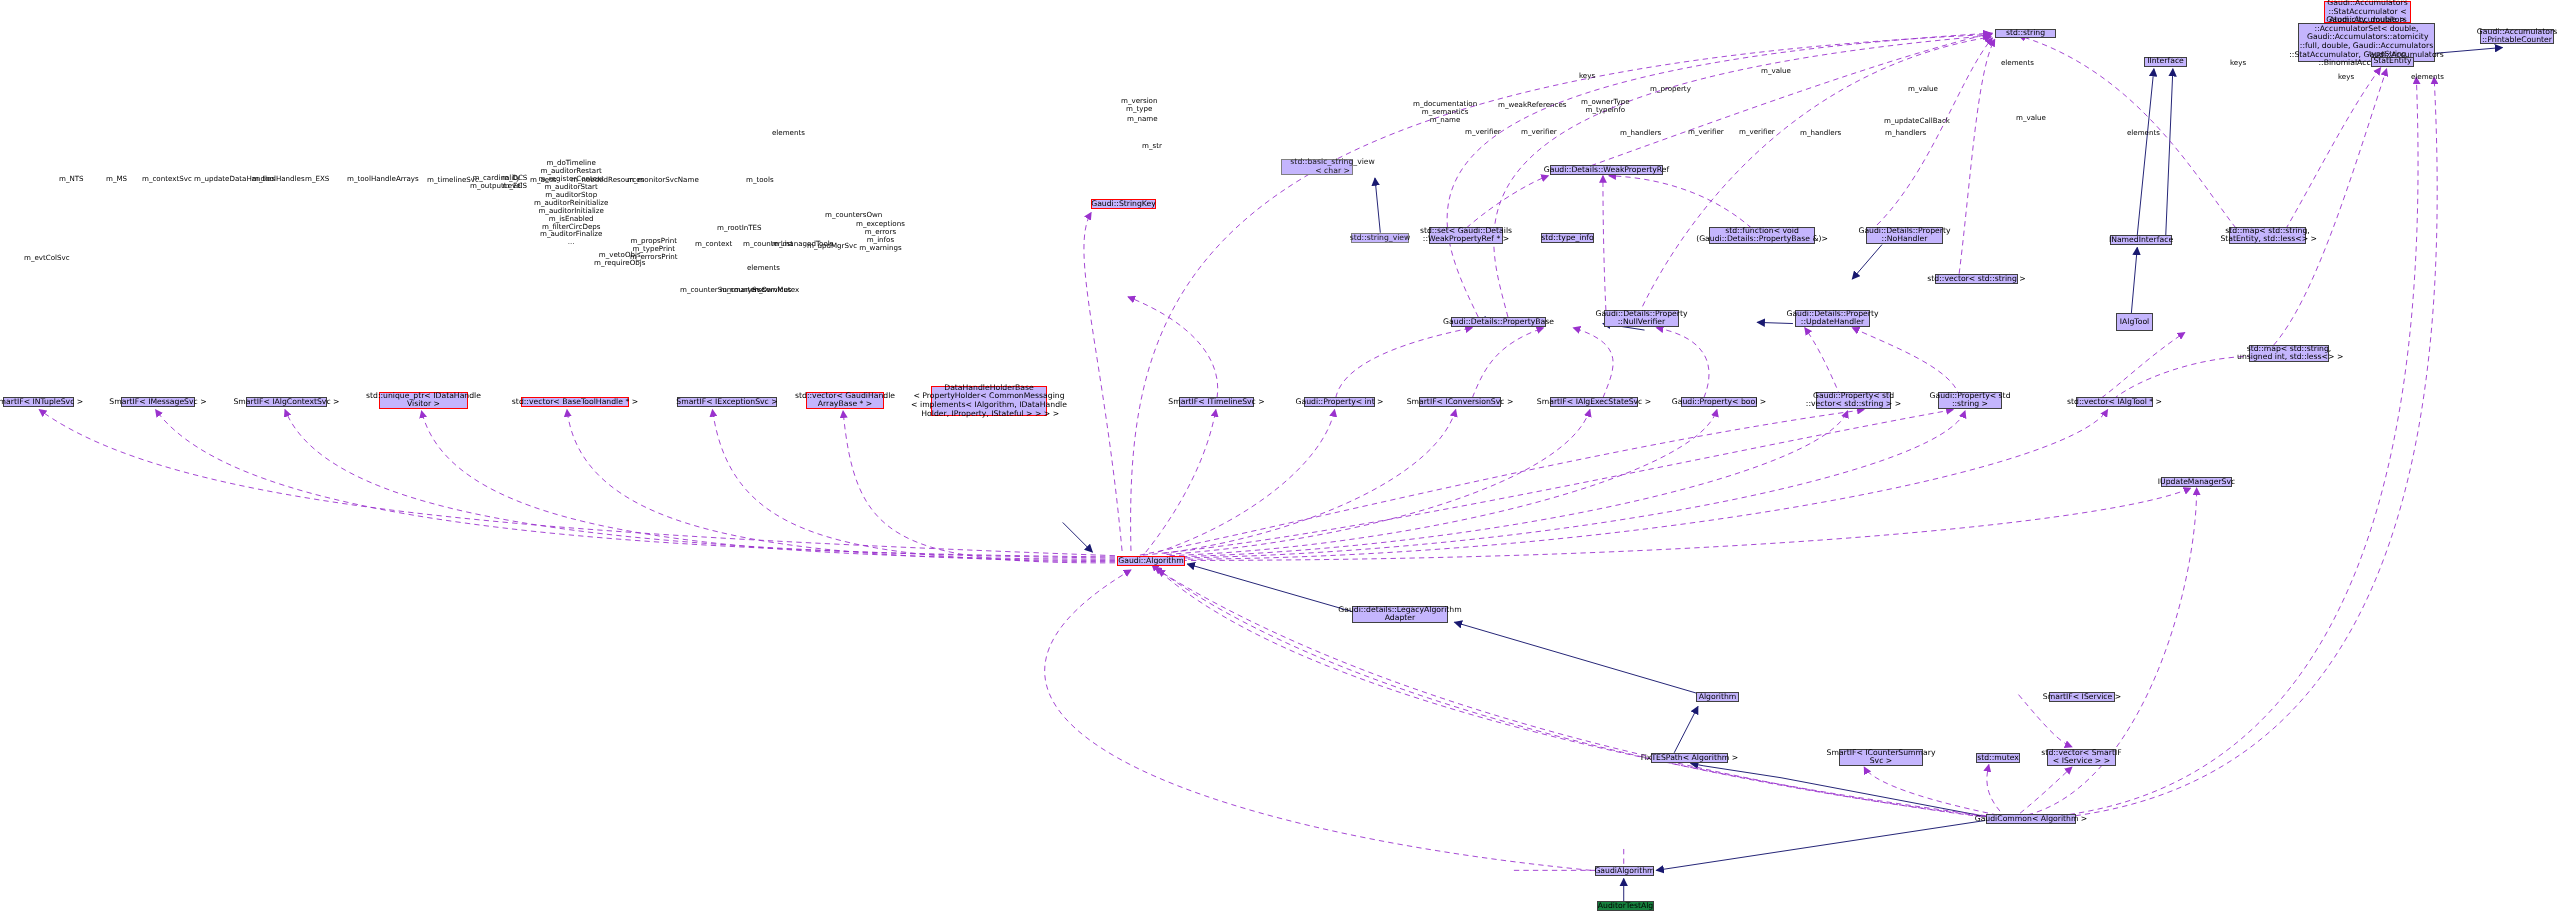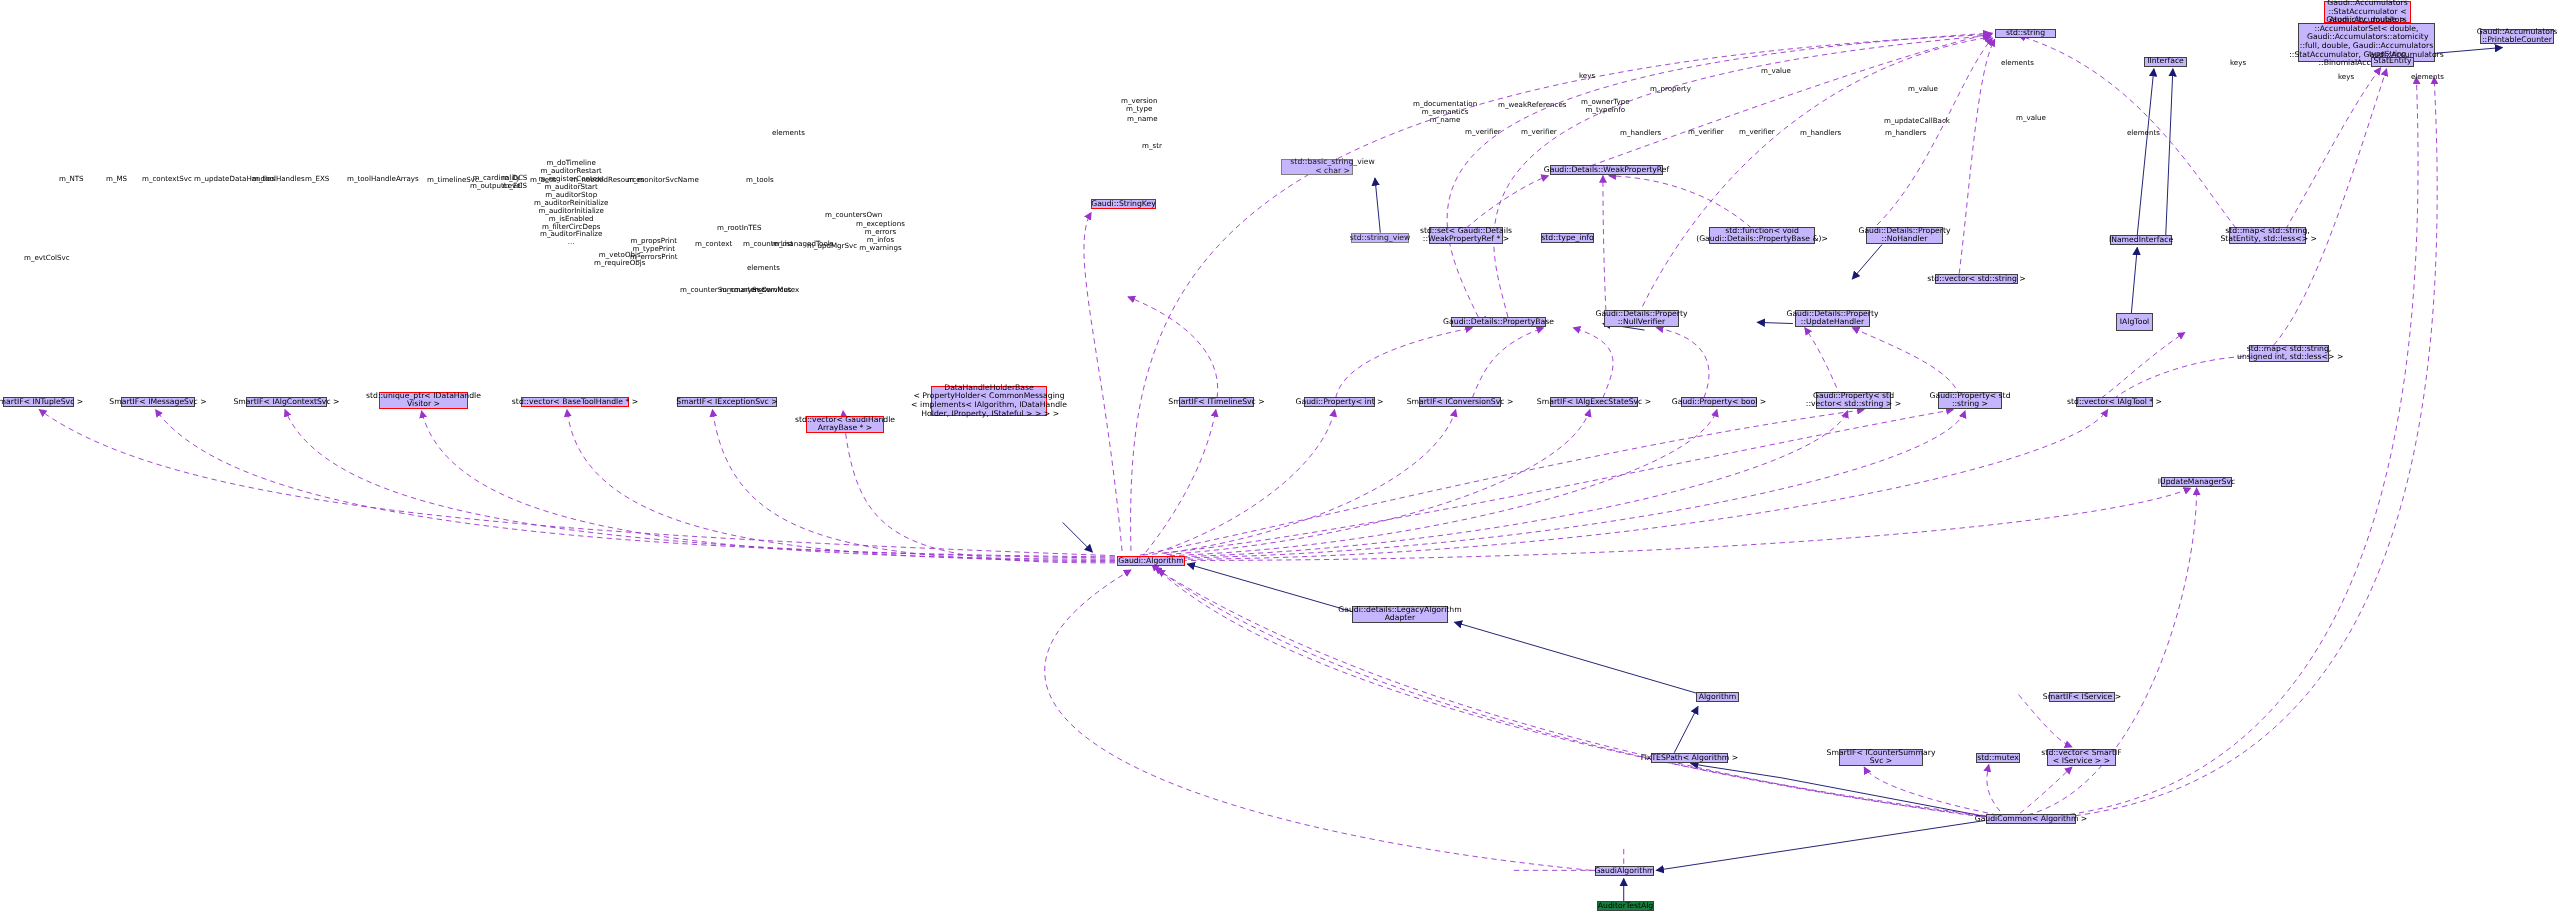--- a/index.html
+++ b/index.html
@@ -198,21 +198,21 @@
 ::NullVerifier</div>
       <div class="node" style="left: 1795px; top: 310px; width: 75px; height: 16.6px;">Gaudi::Details::Property
 ::UpdateHandler</div>
       <div class="node" style="left: 3px; top: 397px; width: 71px; height: 10px;">SmartIF&lt; INTupleSvc &gt;</div>
       <div class="node" style="left: 121px; top: 397px; width: 74px; height: 10px;">SmartIF&lt; IMessageSvc &gt;</div>
       <div class="node" style="left: 246px; top: 397px; width: 81px; height: 10px;">SmartIF&lt; IAlgContextSvc &gt;</div>
       <div class="node red" style="left: 379px; top: 392px; width: 89px; height: 16.6px;">std::unique_ptr&lt; IDataHandle
 Visitor &gt;</div>
       <div class="node red" style="left: 521px; top: 397px; width: 108px; height: 10px;">std::vector&lt; BaseToolHandle * &gt;</div>
       <div class="node" style="left: 677px; top: 397px; width: 100px; height: 10px;">SmartIF&lt; IExceptionSvc &gt;</div>
-      <div class="node red" style="left: 806px; top: 416px; width: 78px; height: 16.6px;">std::vector&lt; GaudiHandle
+      <div class="node red" style="left: 806px; top: 392px; width: 78px; height: 16.6px;">std::vector&lt; GaudiHandle
 ArrayBase * &gt;</div>
       <div class="node red" style="left: 931px; top: 386px; width: 116px; height: 30px;">DataHandleHolderBase
 &lt; PropertyHolder&lt; CommonMessaging
 &lt; implements&lt; IAlgorithm, IDataHandle
  Holder, IProperty, IStateful &gt; &gt; &gt; &gt;</div>
       <div class="node" style="left: 1179px; top: 397px; width: 75px; height: 10px;">SmartIF&lt; ITimelineSvc &gt;</div>
       <div class="node" style="left: 1304px; top: 397px; width: 71px; height: 10px;">Gaudi::Property&lt; int &gt;</div>
       <div class="node" style="left: 1419px; top: 397px; width: 82px; height: 10px;">SmartIF&lt; IConversionSvc &gt;</div>
       <div class="node" style="left: 1550px; top: 397px; width: 88px; height: 10px;">SmartIF&lt; IAlgExecStateSvc &gt;</div>
       <div class="node" style="left: 1681px; top: 397px; width: 76px; height: 10px;">Gaudi::Property&lt; bool &gt;</div>

